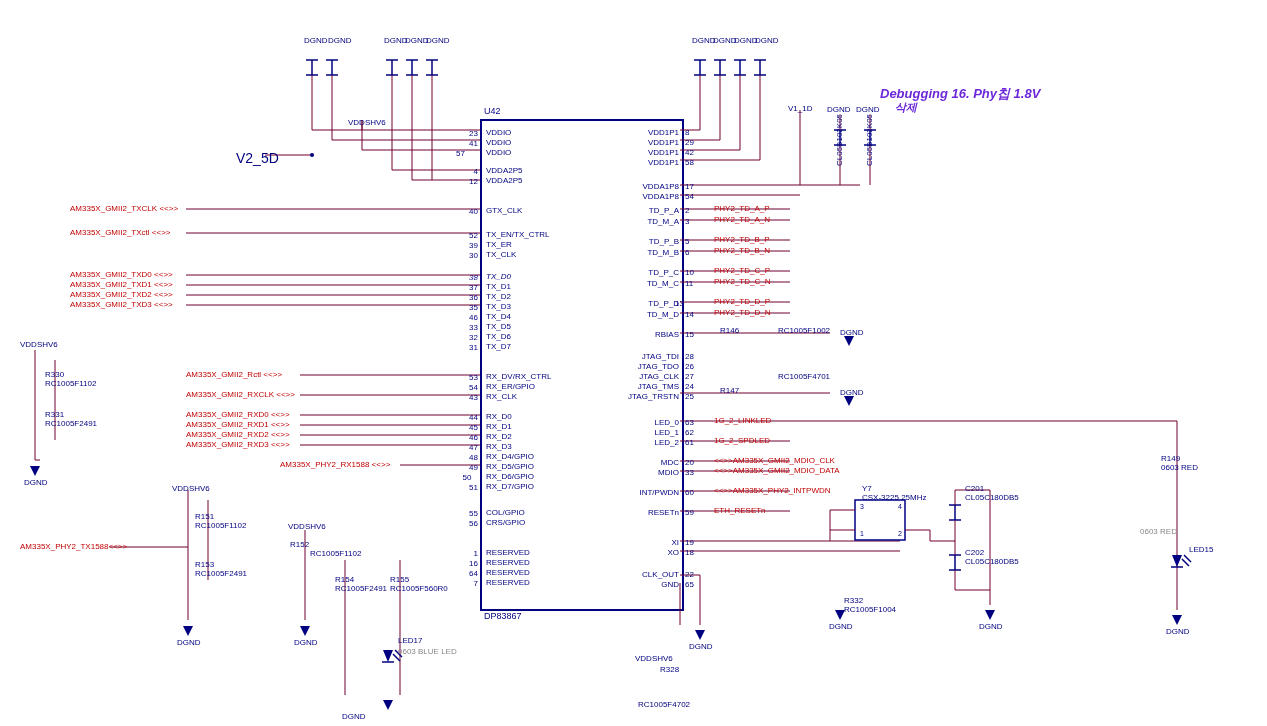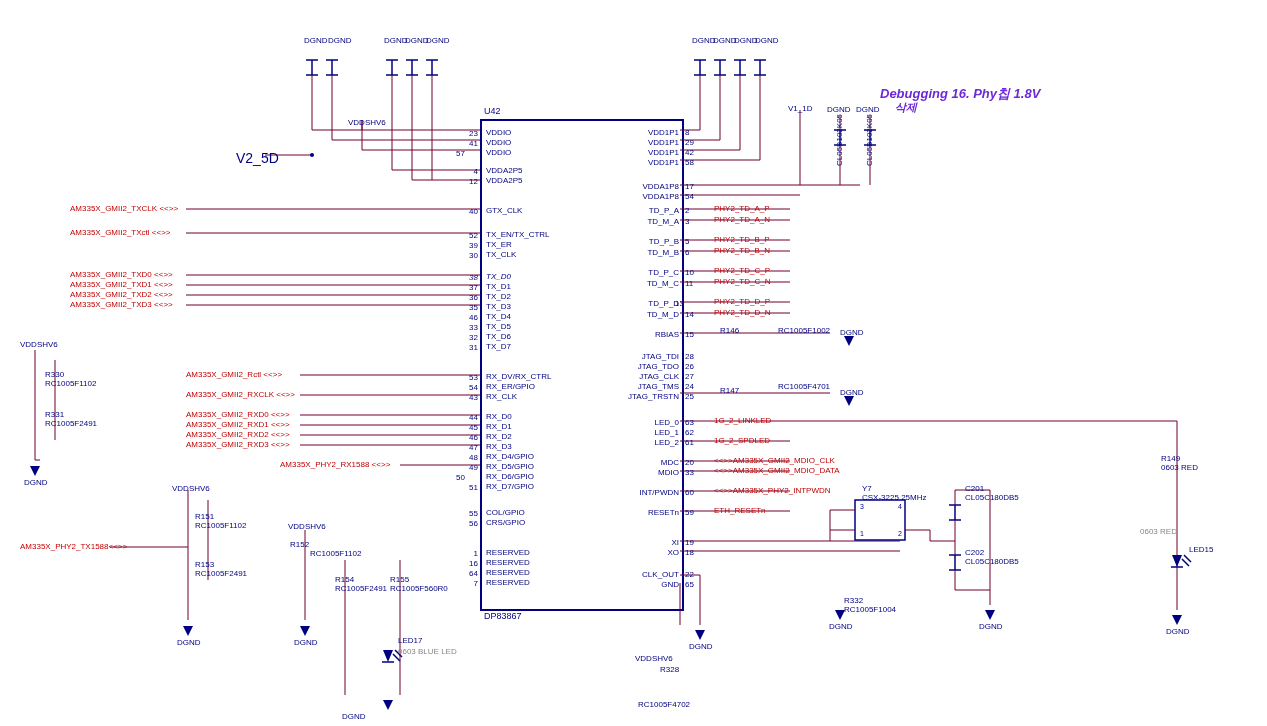--- a/index.html
+++ b/index.html
@@ -278,21 +278,21 @@
       <div class="abs" style="top: 220px; left: 0px;"><span class="pin-num" style="display:inline-block;width:22px;text-align:right">31</span> <span class="pin-name" style="position:absolute;left:30px">TX_D7</span></div>
       <div class="abs" style="top: 250px; left: 0px;"><span class="pin-num" style="display:inline-block;width:22px;text-align:right">53</span> <span class="pin-name" style="position:absolute;left:30px">RX_DV/RX_CTRL</span></div>
       <div class="abs" style="top: 260px; left: 0px;"><span class="pin-num" style="display:inline-block;width:22px;text-align:right">54</span> <span class="pin-name" style="position:absolute;left:30px">RX_ER/GPIO</span></div>
       <div class="abs" style="top: 270px; left: 0px;"><span class="pin-num" style="display:inline-block;width:22px;text-align:right">43</span> <span class="pin-name" style="position:absolute;left:30px">RX_CLK</span></div>
       <div class="abs" style="top: 290px; left: 0px;"><span class="pin-num" style="display:inline-block;width:22px;text-align:right">44</span> <span class="pin-name" style="position:absolute;left:30px">RX_D0</span></div>
       <div class="abs" style="top: 300px; left: 0px;"><span class="pin-num" style="display:inline-block;width:22px;text-align:right">45</span> <span class="pin-name" style="position:absolute;left:30px">RX_D1</span></div>
       <div class="abs" style="top: 310px; left: 0px;"><span class="pin-num" style="display:inline-block;width:22px;text-align:right">46</span> <span class="pin-name" style="position:absolute;left:30px">RX_D2</span></div>
       <div class="abs" style="top: 320px; left: 0px;"><span class="pin-num" style="display:inline-block;width:22px;text-align:right">47</span> <span class="pin-name" style="position:absolute;left:30px">RX_D3</span></div>
       <div class="abs" style="top: 330px; left: 0px;"><span class="pin-num" style="display:inline-block;width:22px;text-align:right">48</span> <span class="pin-name" style="position:absolute;left:30px">RX_D4/GPIO</span></div>
       <div class="abs" style="top: 340px; left: 0px;"><span class="pin-num" style="display:inline-block;width:22px;text-align:right">49</span> <span class="pin-name" style="position:absolute;left:30px">RX_D5/GPIO</span></div>
-      <div class="abs" style="top: 350px; left: 0px;"><span class="pin-num" style="display:inline-block;width:22px;text-align:left">50</span> <span class="pin-name" style="position:absolute;left:30px">RX_D6/GPIO</span></div>
+      <div class="abs" style="top: 350px; left: 0px;"><span class="pin-num" style="display:inline-block;width:22px;text-align:center">50</span> <span class="pin-name" style="position:absolute;left:30px">RX_D6/GPIO</span></div>
       <div class="abs" style="top: 360px; left: 0px;"><span class="pin-num" style="display:inline-block;width:22px;text-align:right">51</span> <span class="pin-name" style="position:absolute;left:30px">RX_D7/GPIO</span></div>
       <div class="abs" style="top: 386px; left: 0px;"><span class="pin-num" style="display:inline-block;width:22px;text-align:right">55</span> <span class="pin-name" style="position:absolute;left:30px">COL/GPIO</span></div>
       <div class="abs" style="top: 396px; left: 0px;"><span class="pin-num" style="display:inline-block;width:22px;text-align:right">56</span> <span class="pin-name" style="position:absolute;left:30px">CRS/GPIO</span></div>
       <div class="abs" style="top: 426px; left: 0px;"><span class="pin-num" style="display:inline-block;width:22px;text-align:right">1</span> <span class="pin-name" style="position:absolute;left:30px">RESERVED</span></div>
       <div class="abs" style="top: 436px; left: 0px;"><span class="pin-num" style="display:inline-block;width:22px;text-align:right">16</span> <span class="pin-name" style="position:absolute;left:30px">RESERVED</span></div>
       <div class="abs" style="top: 446px; left: 0px;"><span class="pin-num" style="display:inline-block;width:22px;text-align:right">64</span> <span class="pin-name" style="position:absolute;left:30px">RESERVED</span></div>
       <div class="abs" style="top: 456px; left: 0px;"><span class="pin-num" style="display:inline-block;width:22px;text-align:right">7</span> <span class="pin-name" style="position:absolute;left:30px">RESERVED</span></div>
     </div>
 
 <div class="abs" style="left:615px;top:122px" id="right-pins">
@@ -455,21 +455,21 @@
 <div class="abs res" style="left:45px;top:370px"><span>R330</span><br><span>RC1005F1102</span></div>
 <div class="abs res" style="left:45px;top:410px"><span>R331</span><br><span>RC1005F2491</span></div>
 <div class="abs res" style="left:195px;top:512px"><span>R151</span><br><span>RC1005F1102</span></div>
 <div class="abs res" style="left:195px;top:560px"><span>R153</span><br><span>RC1005F2491</span></div>
 <div class="abs res" style="left:290px;top:540px"><span>R152</span><br><span style="position:absolute;left:20px">RC1005F1102</span></div>
 <div class="abs res" style="left:335px;top:575px"><span>R154</span><br><span>RC1005F2491</span></div>
 <div class="abs res" style="left:390px;top:575px"><span>R155</span><br><span>RC1005F560R0</span></div>
 <div class="abs res" style="left:720px;top:326px"><span>R146</span></div>
 <div class="abs res" style="left:778px;top:326px"><span>RC1005F1002</span></div>
 <div class="abs res" style="left:720px;top:386px"><span>R147</span></div>
-<div class="abs res" style="left:778px;top:382px"><span>RC1005F4701</span></div>
+<div class="abs res" style="left:778px;top:372px"><span>RC1005F4701</span></div>
 <div class="abs res" style="left:844px;top:596px"><span>R332</span><br><span>RC1005F1004</span></div>
 <div class="abs res" style="left:660px;top:665px"><span>R328</span></div>
 <div class="abs res" style="left:638px;top:700px"><span>RC1005F4702</span></div>
 <div class="abs res" style="left:1161px;top:454px"><span>R149</span><br><span>0603 RED</span></div>
 
 <div class="abs res" style="left:965px;top:484px"><span>C201</span><br><span>CL05C180DB5</span></div>
 <div class="abs res" style="left:965px;top:548px"><span>C202</span><br><span>CL05C180DB5</span></div>
 <div class="abs res" style="left:835px;top:166px;transform:rotate(-90deg);transform-origin:left top">CL05B102K05</div>
 <div class="abs res" style="left:865px;top:166px;transform:rotate(-90deg);transform-origin:left top">CL05B102K05</div>
 

